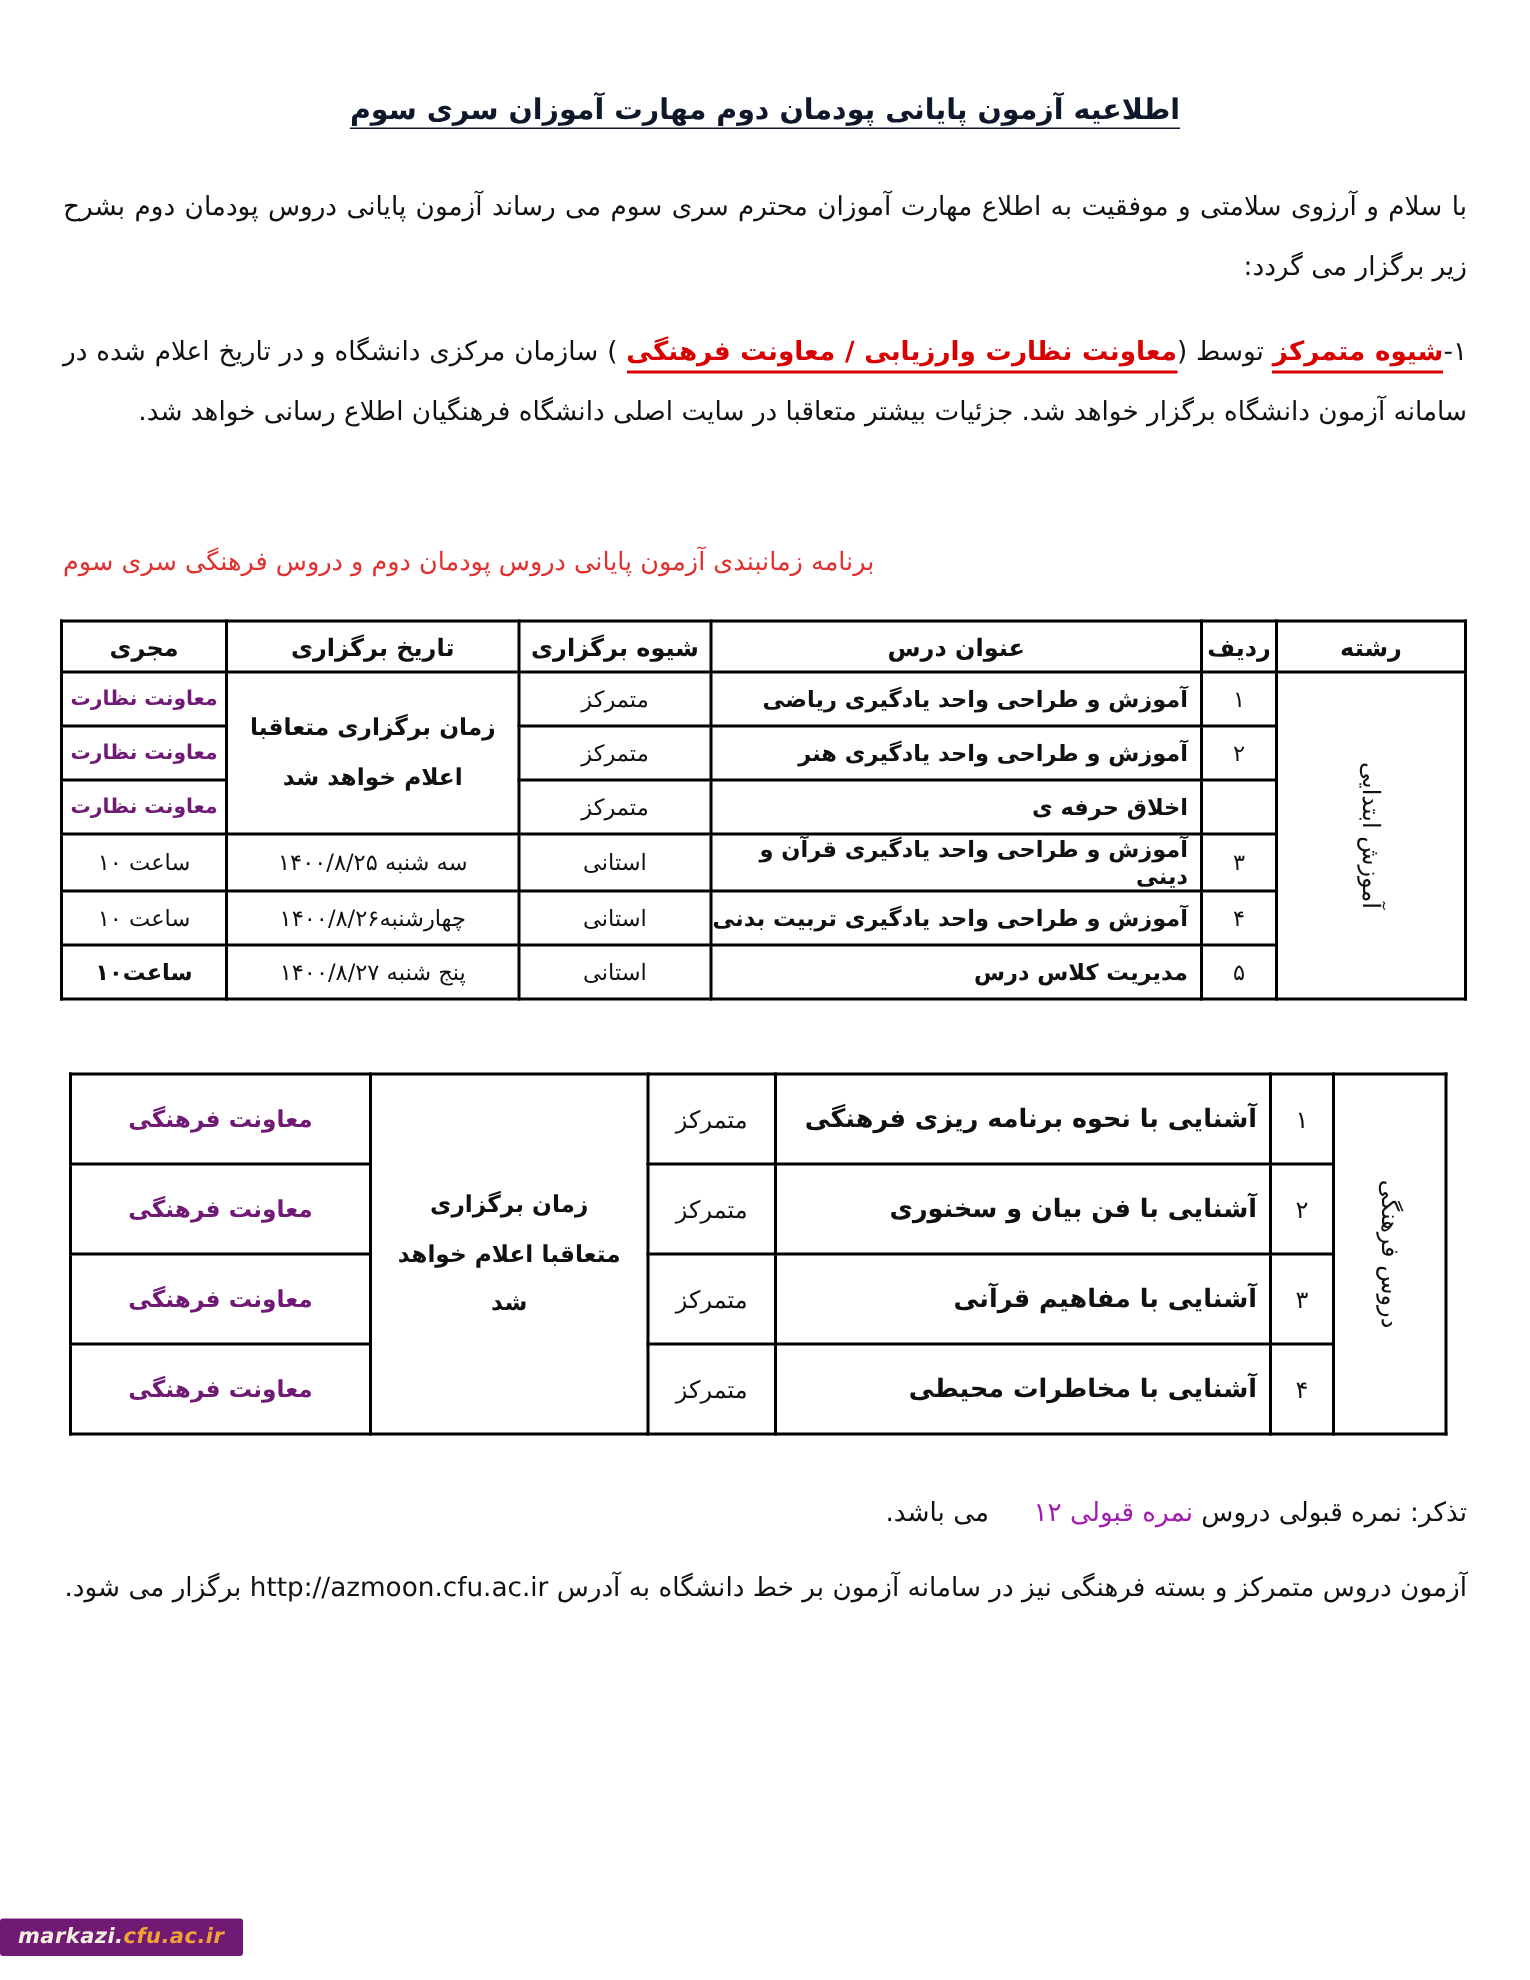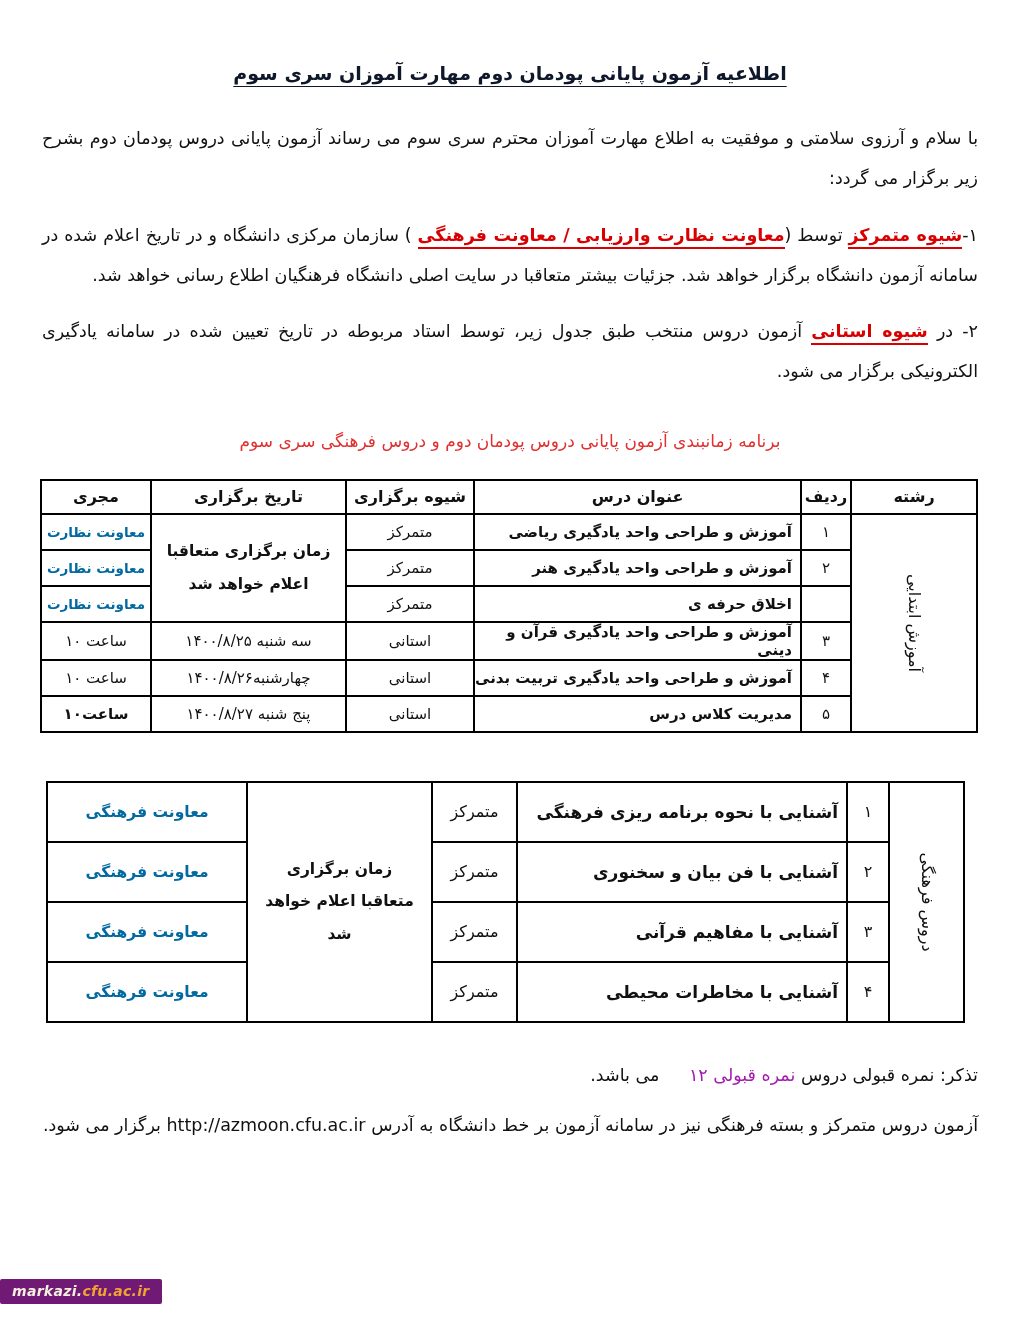--- a/index.html
+++ b/index.html
@@ -34,23 +34,23 @@
     margin-bottom: 16px;
   }
   .red-hl {
     color: #d80000;
     font-weight: bold;
     border-bottom: 2.5px solid #d80000;
     padding-bottom: 2px;
   }
   .schedule-title {
     color: #e03030;
-    text-align: center;
+    text-align: left;
     font-size: 17px;
-    margin-top: 39px;
+    margin-top: 70px;
     margin-bottom: 28px;
   }
   table {
     border-collapse: collapse;
     table-layout: fixed;
     direction: rtl;
   }
   .t1 { width: 936px; }
   .t2 { width: 917px; margin-right: 13px; margin-top: 48px; }
   th, td {
@@ -62,21 +62,21 @@
   .t1 th { height: 34px; font-size: 16px; font-weight: bold; }
   .t1 td { height: 36px; font-size: 15px; }
   .t2 td { height: 60px; font-size: 16px; }
   td.course {
     text-align: right;
     padding-right: 8px;
     font-weight: bold;
   }
   .t2 td.course { font-size: 17px; }
   td.exec-red {
-    color: #0369a1;
+    color: #701a75;
     font-weight: bold;
     font-size: 13.5px;
   }
   .t2 td.exec-red { font-size: 15.5px; }
   td.exec-bold { font-weight: bold; }
   td.merged-date {
     font-weight: bold;
     font-size: 15.5px;
     padding: 0 14px;
     line-height: 2.1;
@@ -127,23 +127,20 @@
     <h1 class="doc-title">اطلاعیه آزمون پایانی پودمان دوم مهارت آموزان سری سوم</h1>
 
     <p class="para">
       <span>با سلام و آرزوی سلامتی و موفقیت به اطلاع مهارت آموزان محترم سری سوم می رساند آزمون پایانی دروس پودمان دوم بشرح زیر برگزار می گردد:</span>
     </p>
 
     <p class="para">
       <span>۱-</span><span class="red-hl">شیوه متمرکز</span><span> توسط (</span><span class="red-hl">معاونت  نظارت وارزیابی / معاونت فرهنگی</span><span> ) سازمان مرکزی دانشگاه و در تاریخ اعلام شده در سامانه آزمون دانشگاه برگزار خواهد شد. جزئیات بیشتر متعاقبا در سایت اصلی دانشگاه فرهنگیان اطلاع رسانی خواهد شد.</span>
     </p>
 
-    <p class="para">
-      <span>۲- در </span><span class="red-hl">شیوه استانی</span><span> آزمون دروس منتخب طبق جدول زیر، توسط استاد مربوطه در تاریخ تعیین شده در سامانه یادگیری الکترونیکی برگزار می شود.</span>
-    </p>
 
     <p class="schedule-title">برنامه زمانبندی آزمون پایانی دروس پودمان دوم و دروس فرهنگی سری سوم</p>
 
     <table class="t1">
       <colgroup>
         <col style="width:126px">
           <col style="width:50px">
           <col style="width:327px">
         <col style="width:128px">
           <col style="width:195px">

